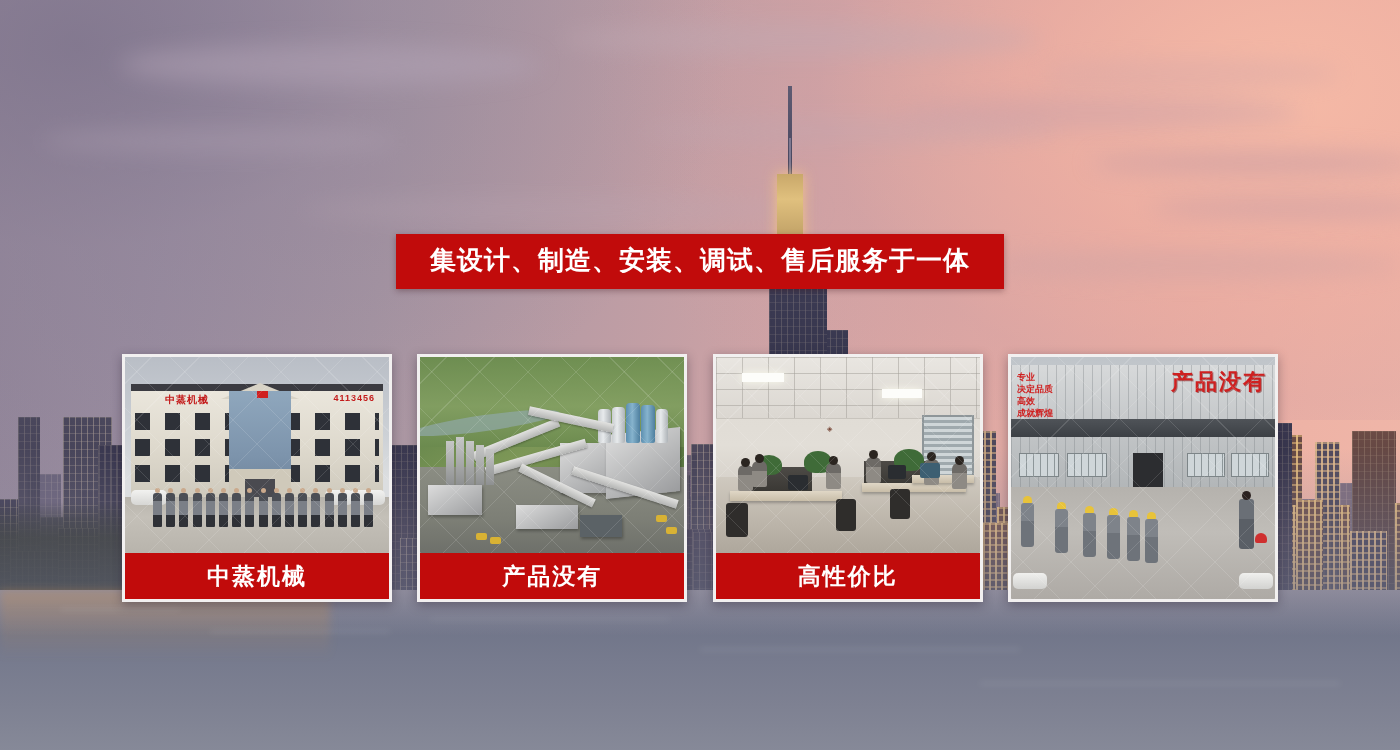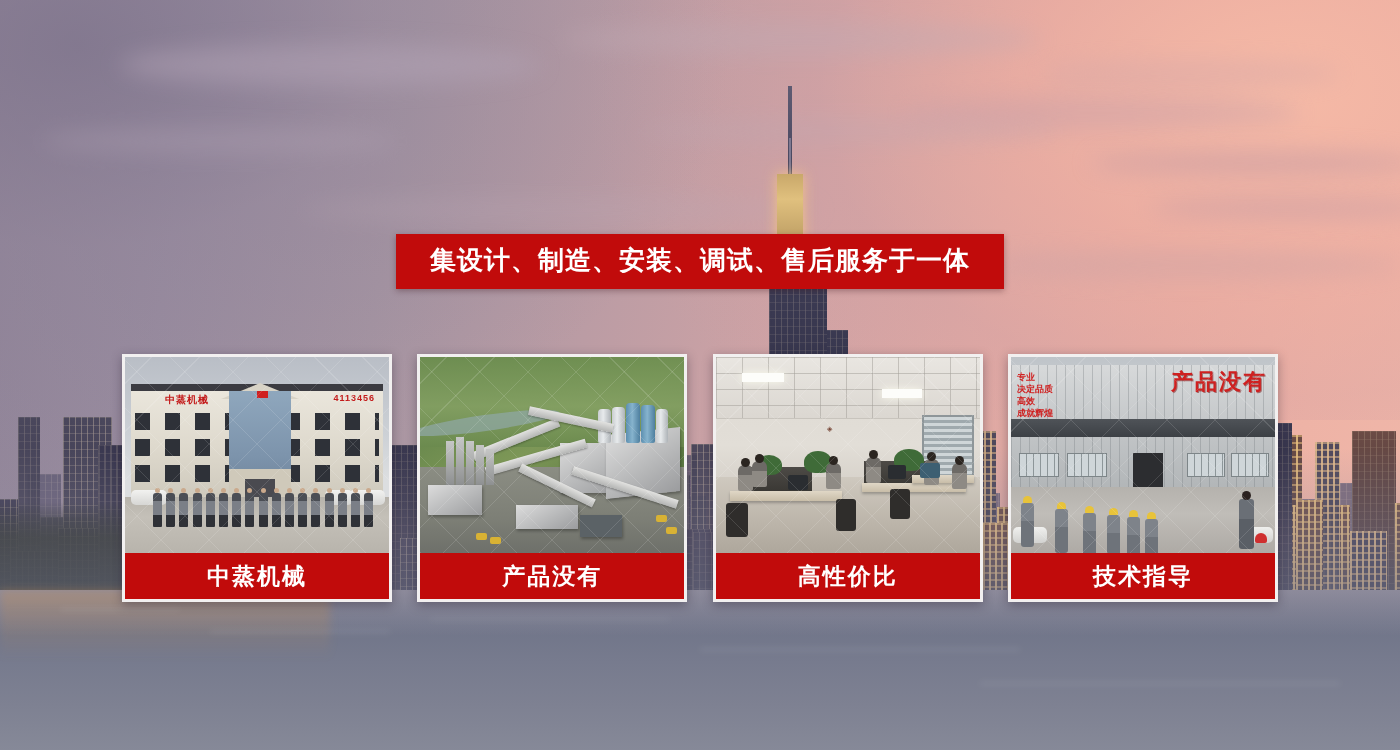--- a/index.html
+++ b/index.html
@@ -1009,17 +1009,16 @@
             <div class="worker" style="left: 44px; top: 152px;"></div>
             <div class="worker" style="left: 72px; top: 156px;"></div>
             <div class="worker" style="left: 96px; top: 158px;"></div>
             <div class="worker" style="left: 116px; top: 160px;"></div>
             <div class="worker" style="left: 134px; top: 162px;"></div>
             <div class="boss" style="left: 228px; top: 142px;"></div>
             <div class="helmet-red" style="left: 244px; top: 176px;"></div>
           </div>
         <div class="wm"></div>
       </div>
-      <div class="card-label">技术指导</div>
     </div>
 
   </div>
 </div>
 
 </body></html>

